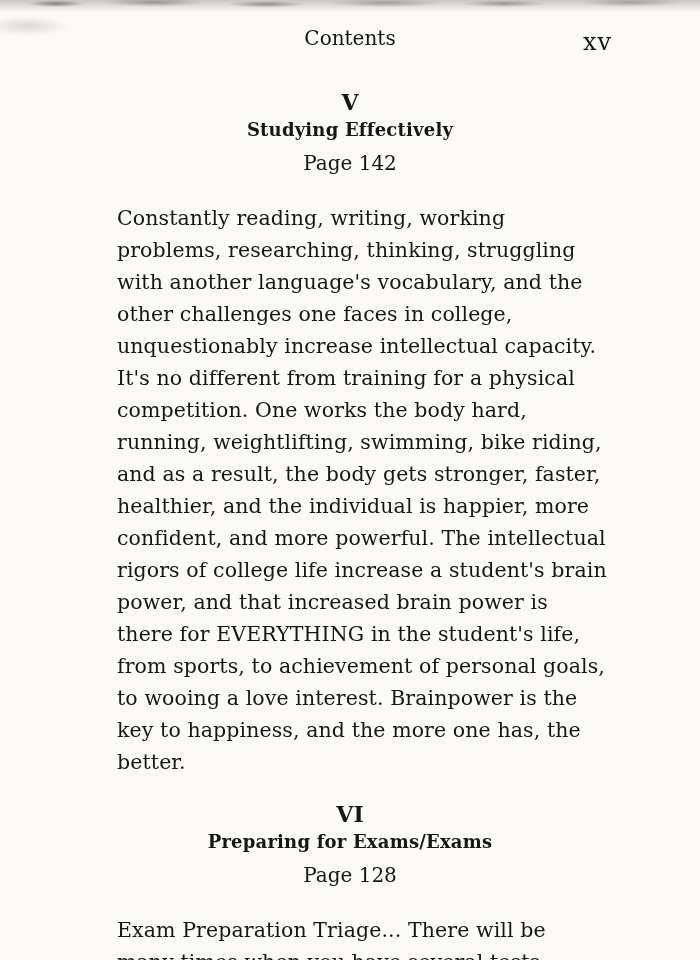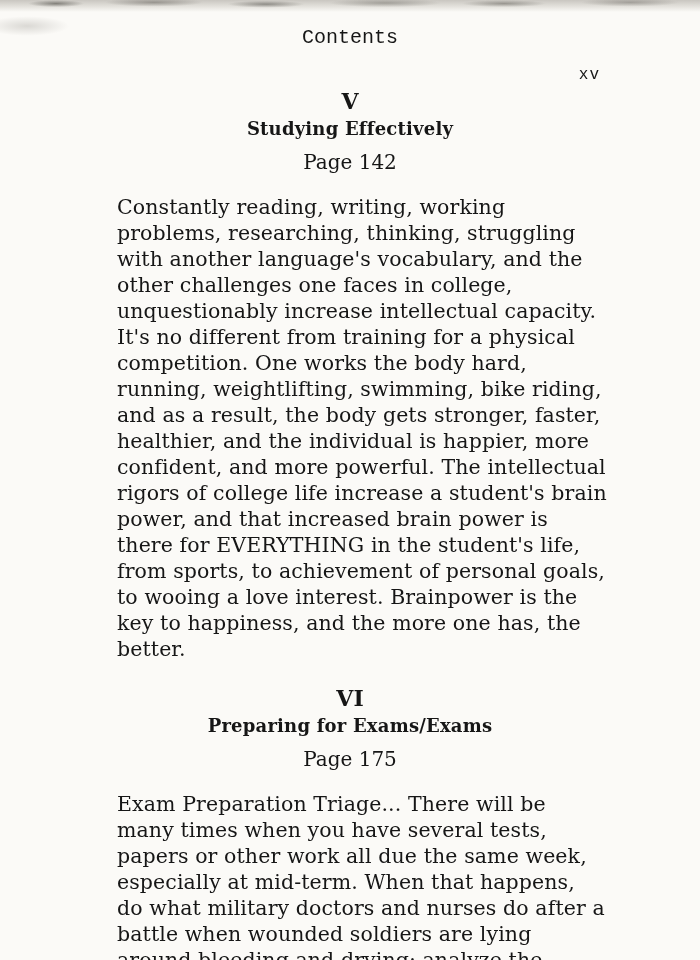--- a/index.html
+++ b/index.html
@@ -34,29 +34,27 @@
     position: absolute;
     top: 10px; left: 0;
     width: 90px; height: 40px;
     background: radial-gradient(ellipse 60px 14px at 30% 40%, rgba(120,116,108,.25), transparent 70%);
   }
   .page-header {
     position: relative;
     padding-top: 26px;
     text-align: center;
     font-size: 20px;
-    font-family: Liberation Mono, monospace;
   }
   .page-number-roman {
     position: absolute;
     top: 28px;
-    right: 100px;
-    font-size: 16px;
+    right: 88px;
+    font-size: 24px;
     letter-spacing: 1px;
-    margin-top: 38px;
   }
   .toc-section { text-align: center; }
   .section-v  { margin-top: 40px; }
   .section-vi { margin-top: 24px; }
   .chapter-number {
     font-weight: bold;
     font-size: 22px;
     line-height: 1.1;
   }
   .chapter-title {
@@ -65,23 +63,23 @@
     margin-top: 5px;
     letter-spacing: 0.2px;
   }
   .chapter-page {
     font-size: 20px;
     margin-top: 11px;
   }
   .body-text {
     width: 490px;
     margin-left: 117px;
-    margin-top: 20px;
+    margin-top: 27px;
     font-size: 20.5px;
-    line-height: 26px;
+    line-height: 32px;
     letter-spacing: 0.1px;
     text-align: left;
   }
   .lead-bold {
     font-weight: normal;
   }
 </style>
 </head>
 <body>
 
@@ -99,18 +97,18 @@
   <div class="chapter-page">Page 142</div>
 </div>
 
 <div class="body-text">
   <span>Constantly reading, writing, working problems, researching, thinking, struggling with another language's vocabulary, and the other challenges one faces in college, unquestionably increase intellectual capacity. It's no different from training for a physical competition. One works the body hard, running, weightlifting, swimming, bike riding, and as a result, the body gets stronger, faster, healthier, and the individual is happier, more confident, and more powerful. The intellectual rigors of college life increase a student's brain power, and that increased brain power is there for EVERYTHING in the student's life, from sports, to achievement of personal goals, to wooing a love interest. Brainpower is the key to happiness, and the more one has, the better.</span>
 </div>
 
 <div class="toc-section section-vi">
   <div class="chapter-number">VI</div>
   <div class="chapter-title">Preparing for Exams/Exams</div>
-  <div class="chapter-page">Page 175</div>
+  <div class="chapter-page">Page 128</div>
 </div>
 
 <div class="body-text">
   <span class="lead-bold">Exam Preparation Triage...</span><span> There will be many times when you have several tests, papers or other work all due the same week, especially at mid-term. When that happens, do what military doctors and nurses do after a battle when wounded soldiers are lying around bleeding and drying: analyze the situation and save the largest number you can in the shortest period of time by</span>
 </div>
 
 </body></html>

